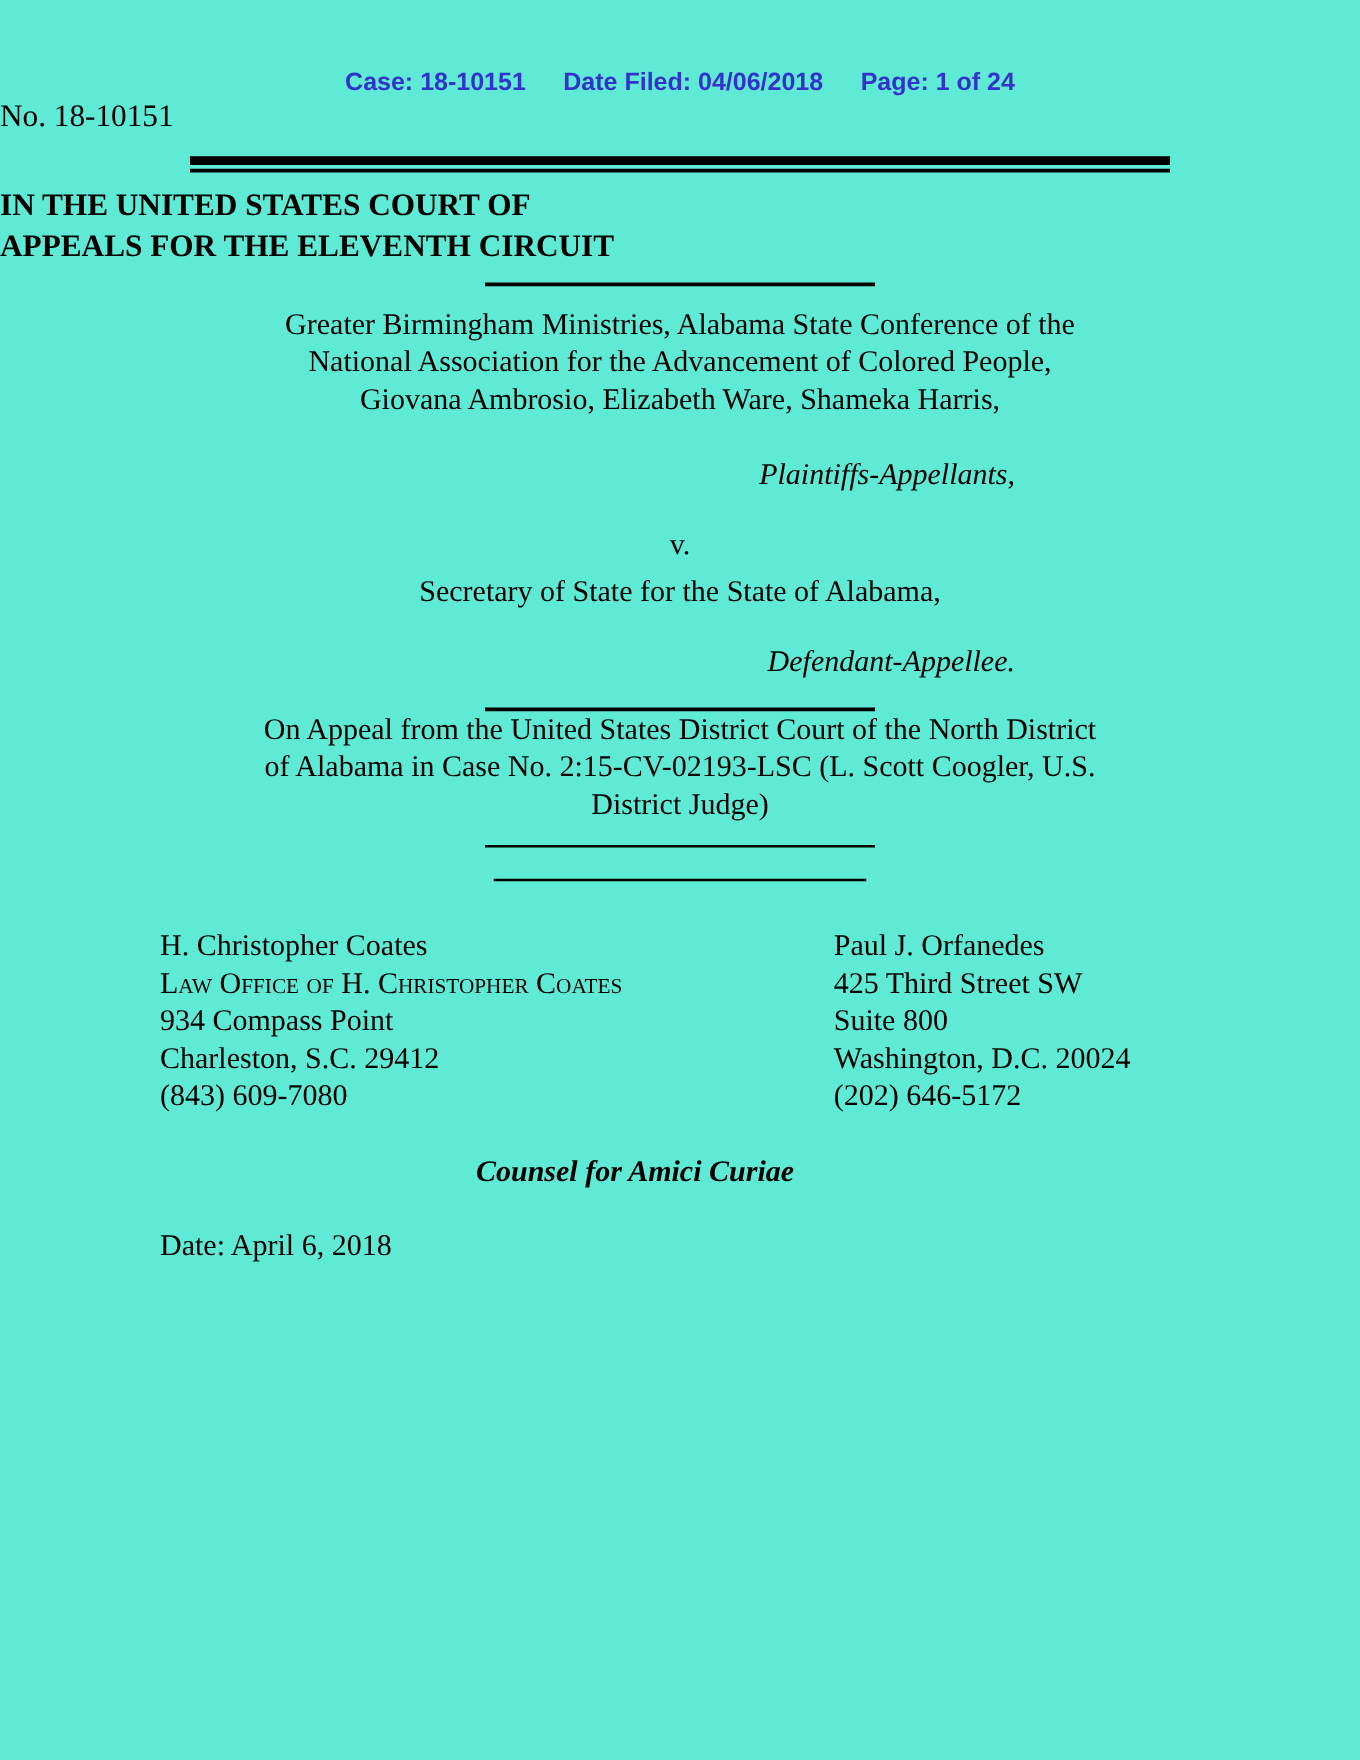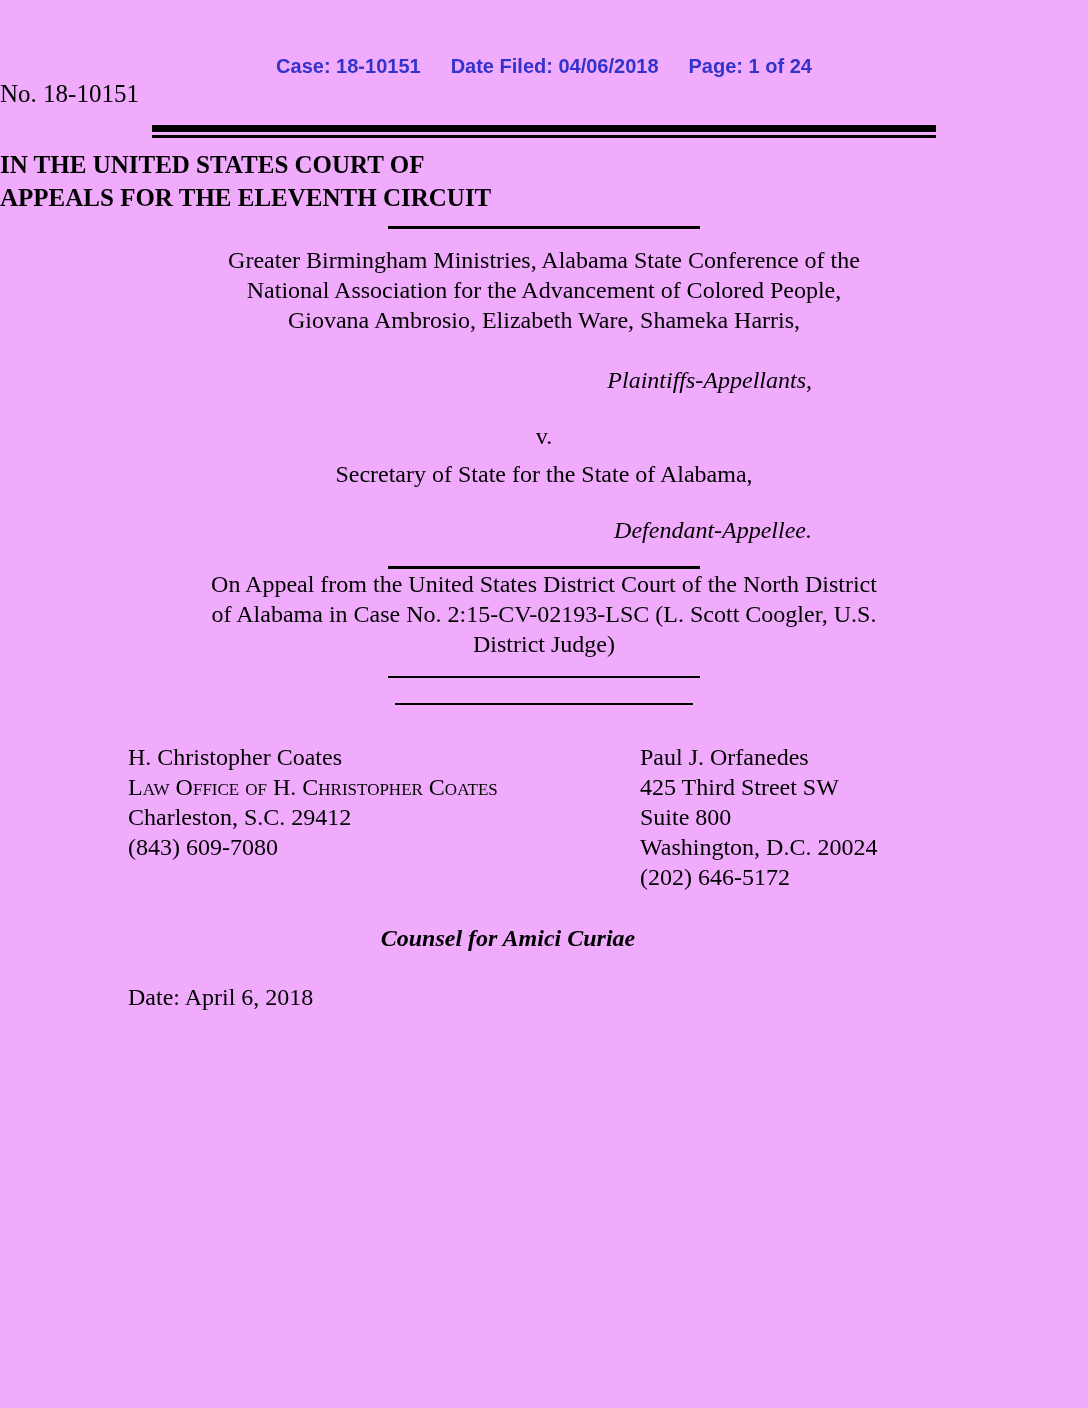--- a/index.html
+++ b/index.html
@@ -1,21 +1,21 @@
 <!DOCTYPE html>
 <html><head>
 <meta charset="utf-8">
 <style>
   html, body { margin: 0; padding: 0; background: #ffffff; }
   .page {
     position: relative;
     width: 1088px;
     height: 1408px;
     margin: 0 auto;
-    background: #f0abfc;
+    background: #5eead4;
     color: #000000;
     font-family: "Liberation Serif", "DejaVu Serif", serif;
     font-size: 24px;
     line-height: 30px;
     overflow: hidden;
     box-sizing: border-box;
     padding-top: 54px;
   }
   .stamp {
     display: flex;
@@ -69,20 +69,21 @@
     font-weight: bold;
     font-size: 24px;
     line-height: 31px;
   }
   .brief-title .it { font-style: italic; }
   .counsel-row {
     margin-top: 37px;
     display: flex;
     padding-left: 128px;
     padding-right: 128px;
+    gap: 27px;
   }
   .counsel-col-left  { width: 512px; flex: 0 0 512px; }
   .counsel-col-right { flex: 1; }
   .sc { font-variant: small-caps; }
   .counsel-note {
     margin-top: 31px;
     text-align: center;
     margin-right: 72px;
     font-style: italic;
     font-weight: bold;
@@ -135,20 +136,21 @@
 
   <div class="rule rule-c"></div>
 
 
   <div class="rule rule-d"></div>
 
   <div class="counsel-row">
     <div class="counsel-col-left">
       <div>H. Christopher Coates</div>
       <div class="sc">Law Office of H. Christopher Coates</div>
+      <div>934 Compass Point</div>
       <div>Charleston, S.C. 29412</div>
       <div>(843) 609-7080</div>
     </div>
     <div class="counsel-col-right">
       <div>Paul J. Orfanedes</div>
       <div>425 Third Street SW</div>
       <div>Suite 800</div>
       <div>Washington, D.C. 20024</div>
       <div>(202) 646-5172</div>
     </div>

